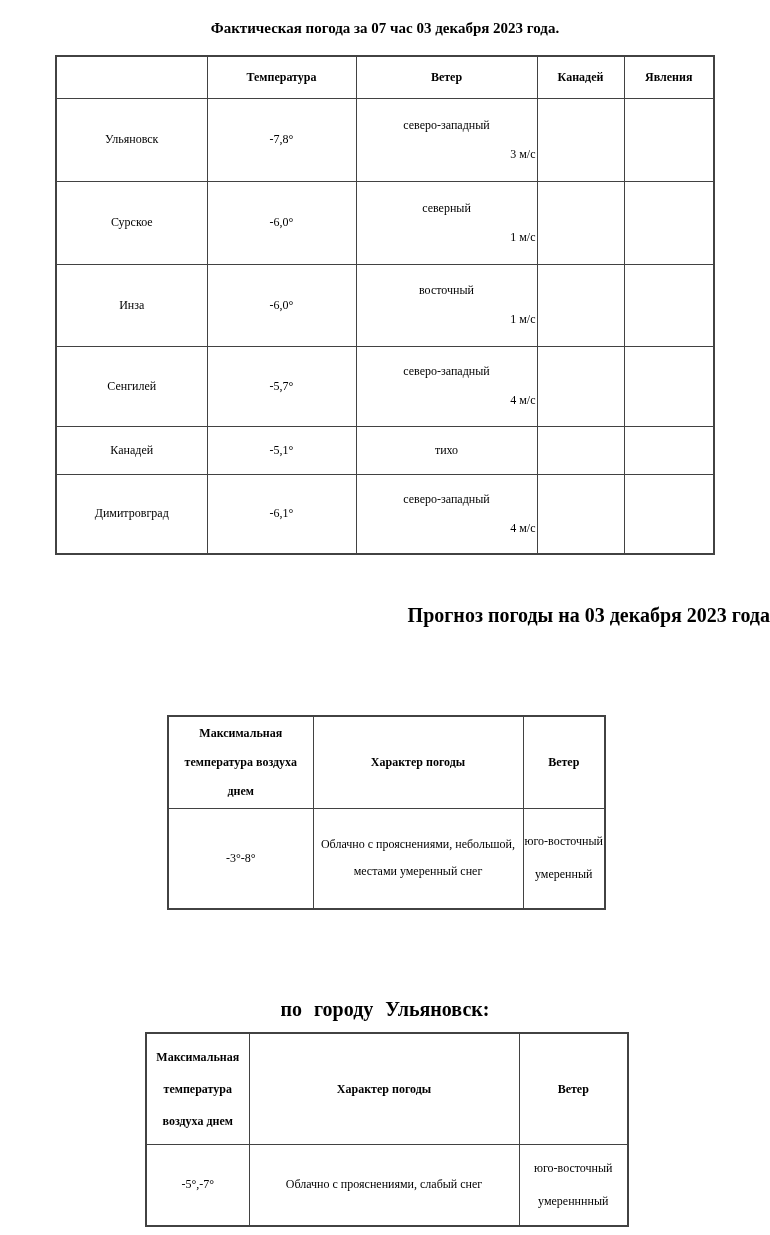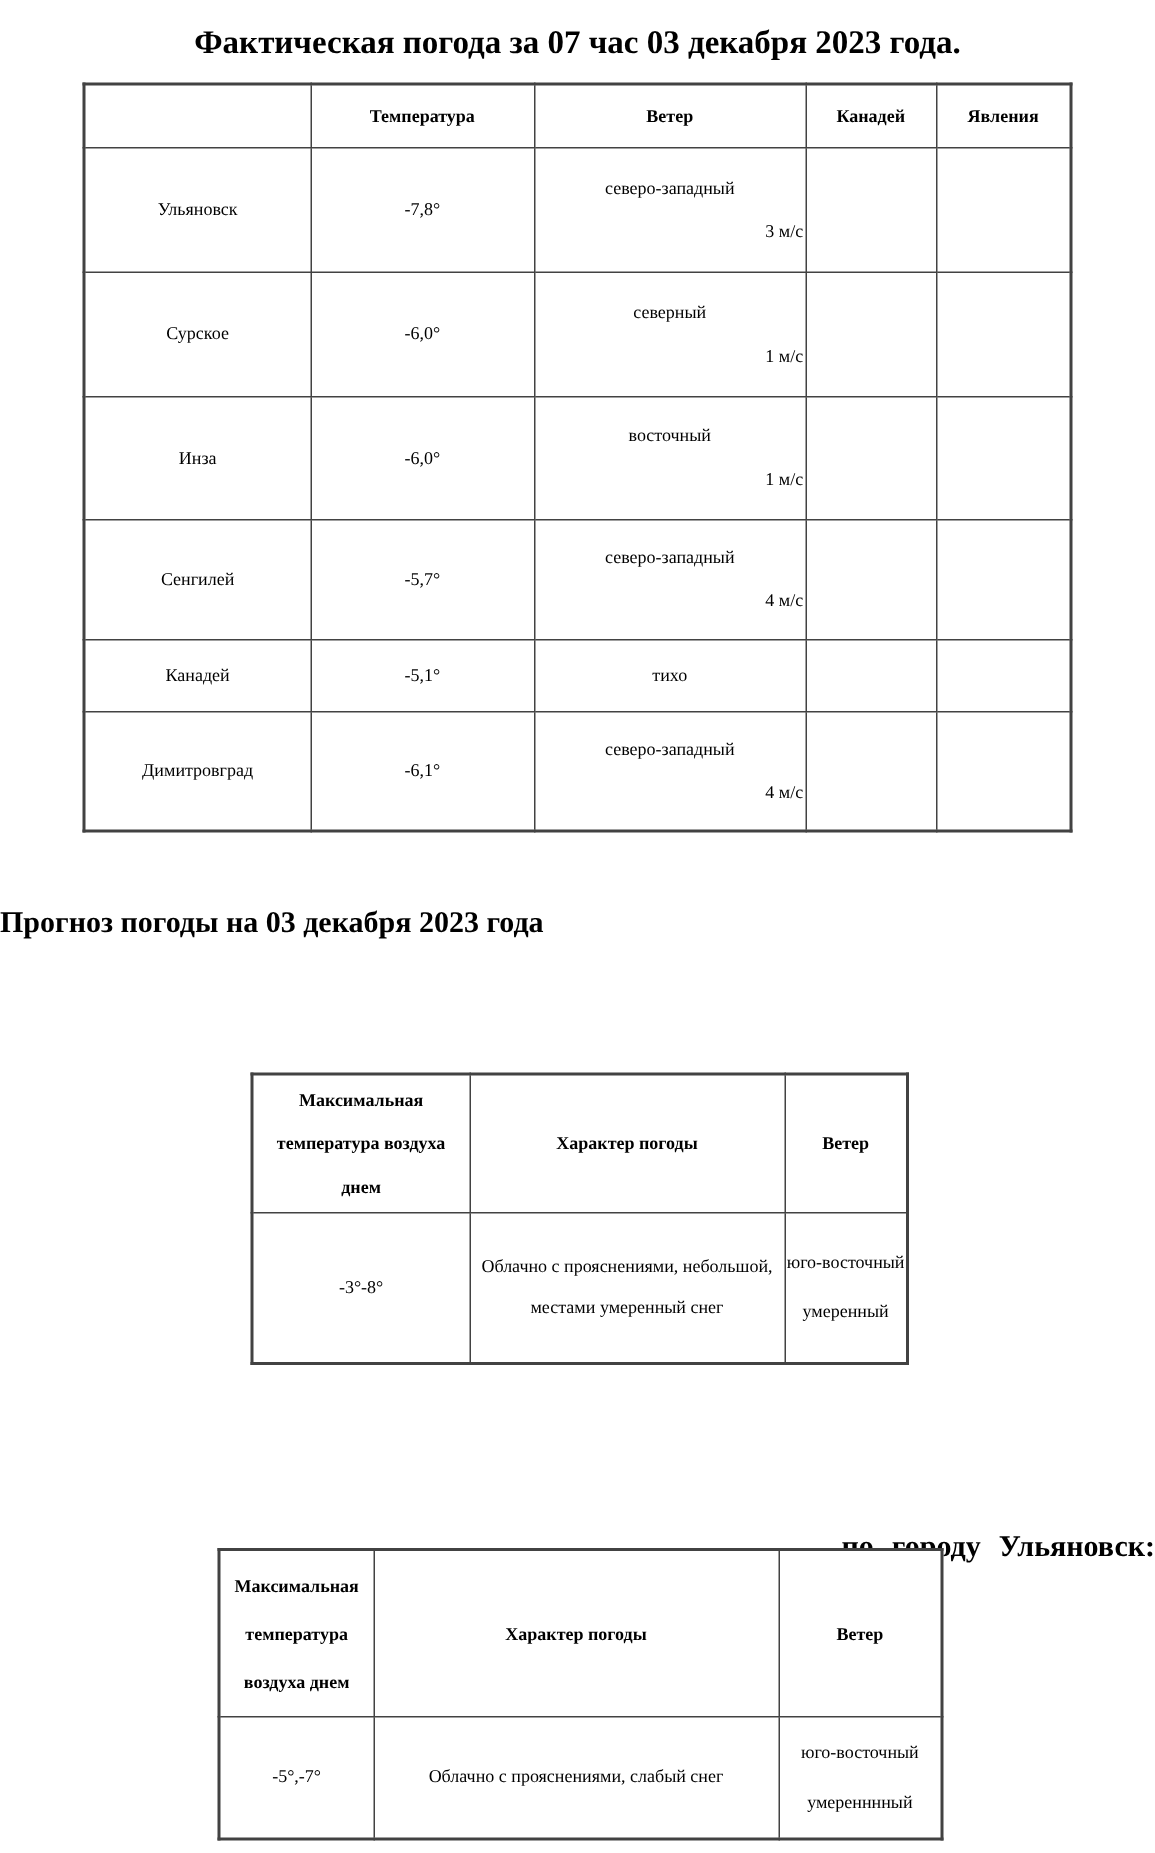--- a/index.html
+++ b/index.html
@@ -13,37 +13,37 @@
     width: 770px;
     height: 1235px;
     background: #ffffff;
     overflow: hidden;
   }
   .title {
     position: absolute;
     left: 0; right: 0;
     text-align: center;
     font-weight: bold;
-    font-size: 22px;
+    font-size: 15px;
     line-height: 30px;
     white-space: nowrap;
   }
   .title-main { top: 13px; }
   .title-forecast {
     position: absolute;
     left: 0; right: 0;
     top: 594px;
-    text-align: left;
+    text-align: right;
     font-weight: bold;
     font-size: 20px;
     line-height: 42px;
   }
   .spaced    { word-spacing: 9px; }
   .spaced-sm { word-spacing: 7px; }
-  .title-city { top: 1016px; font-size: 20px; text-align: right; }
+  .title-city { top: 994px; font-size: 20px; }
 
   table {
     position: absolute;
     border-collapse: collapse;
     table-layout: fixed;
     background: #ffffff;
   }
   td, th {
     border: 1.5px solid #424242;
     text-align: center;

